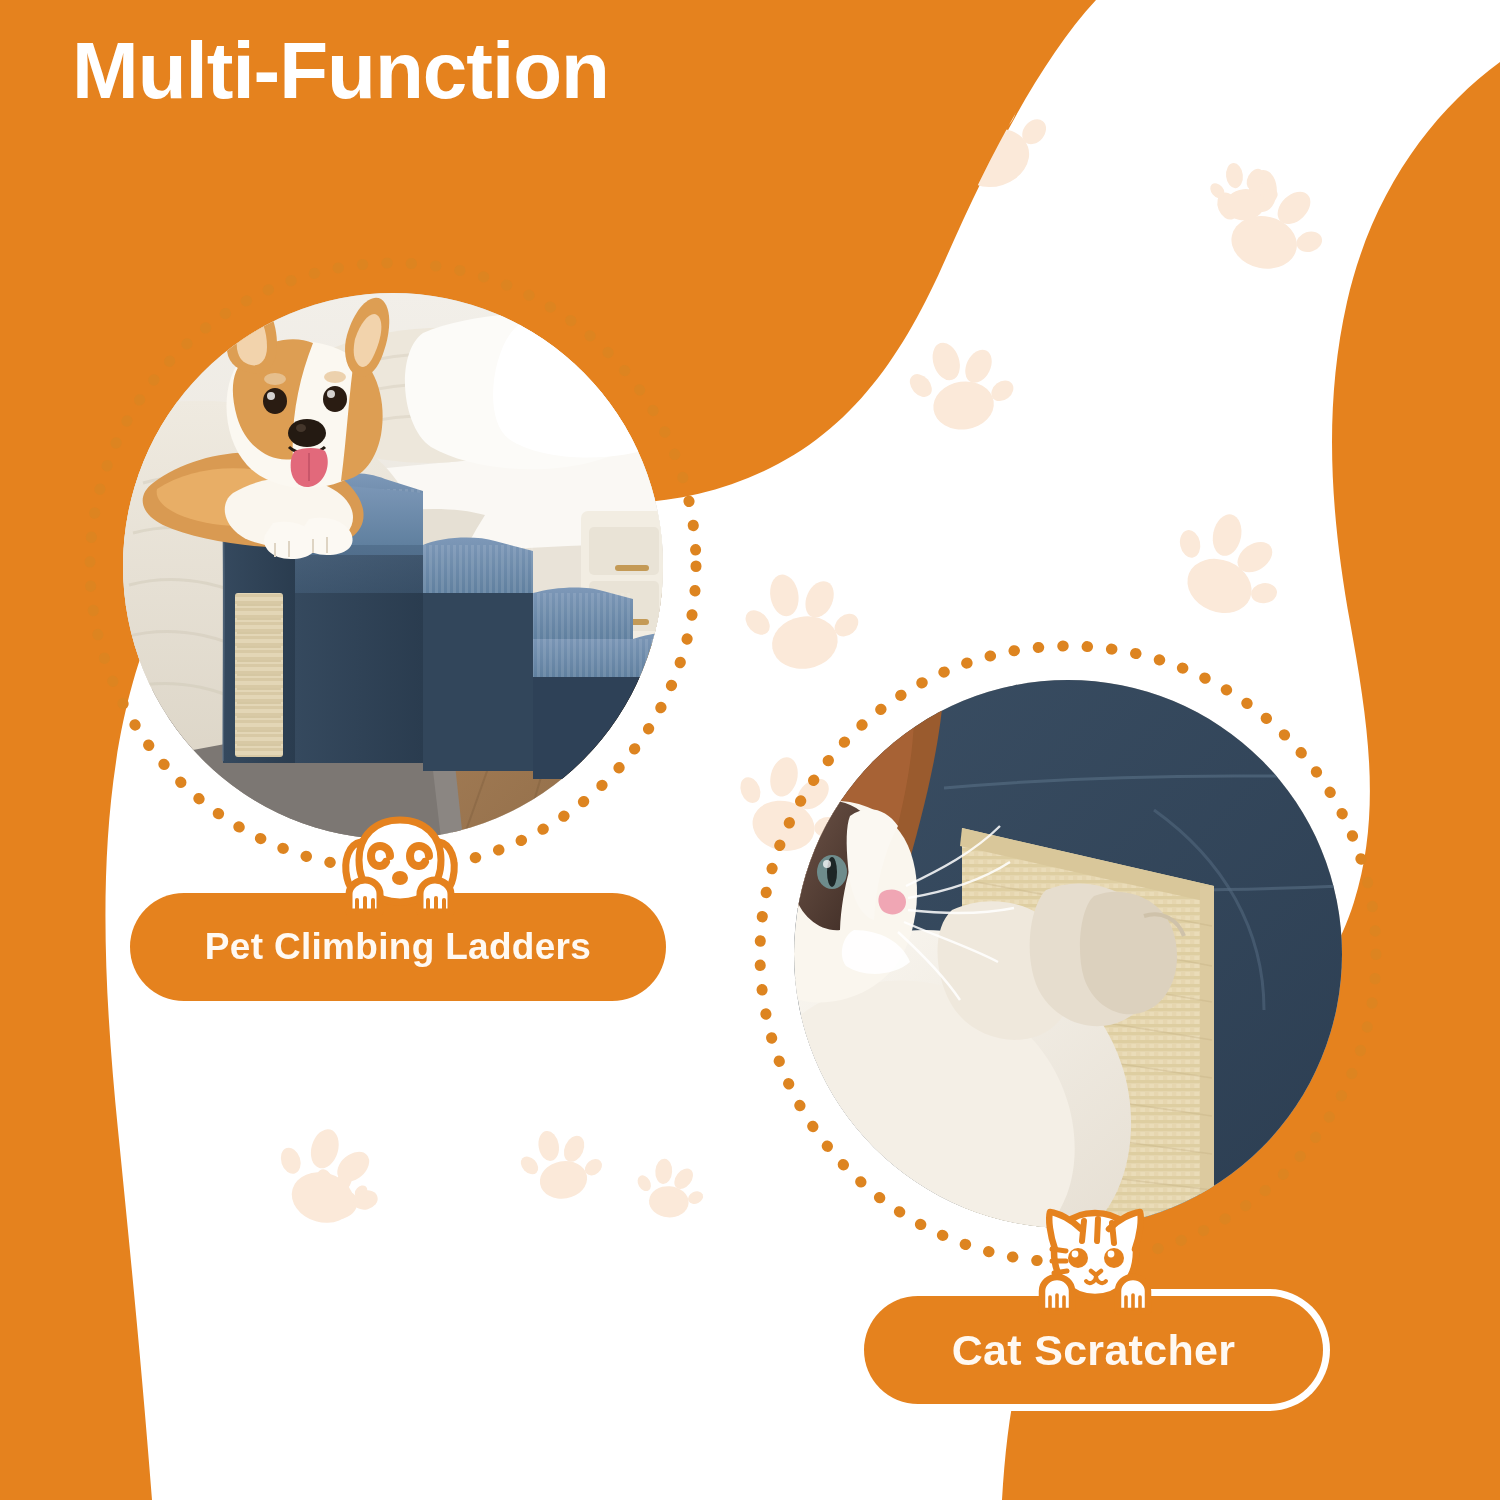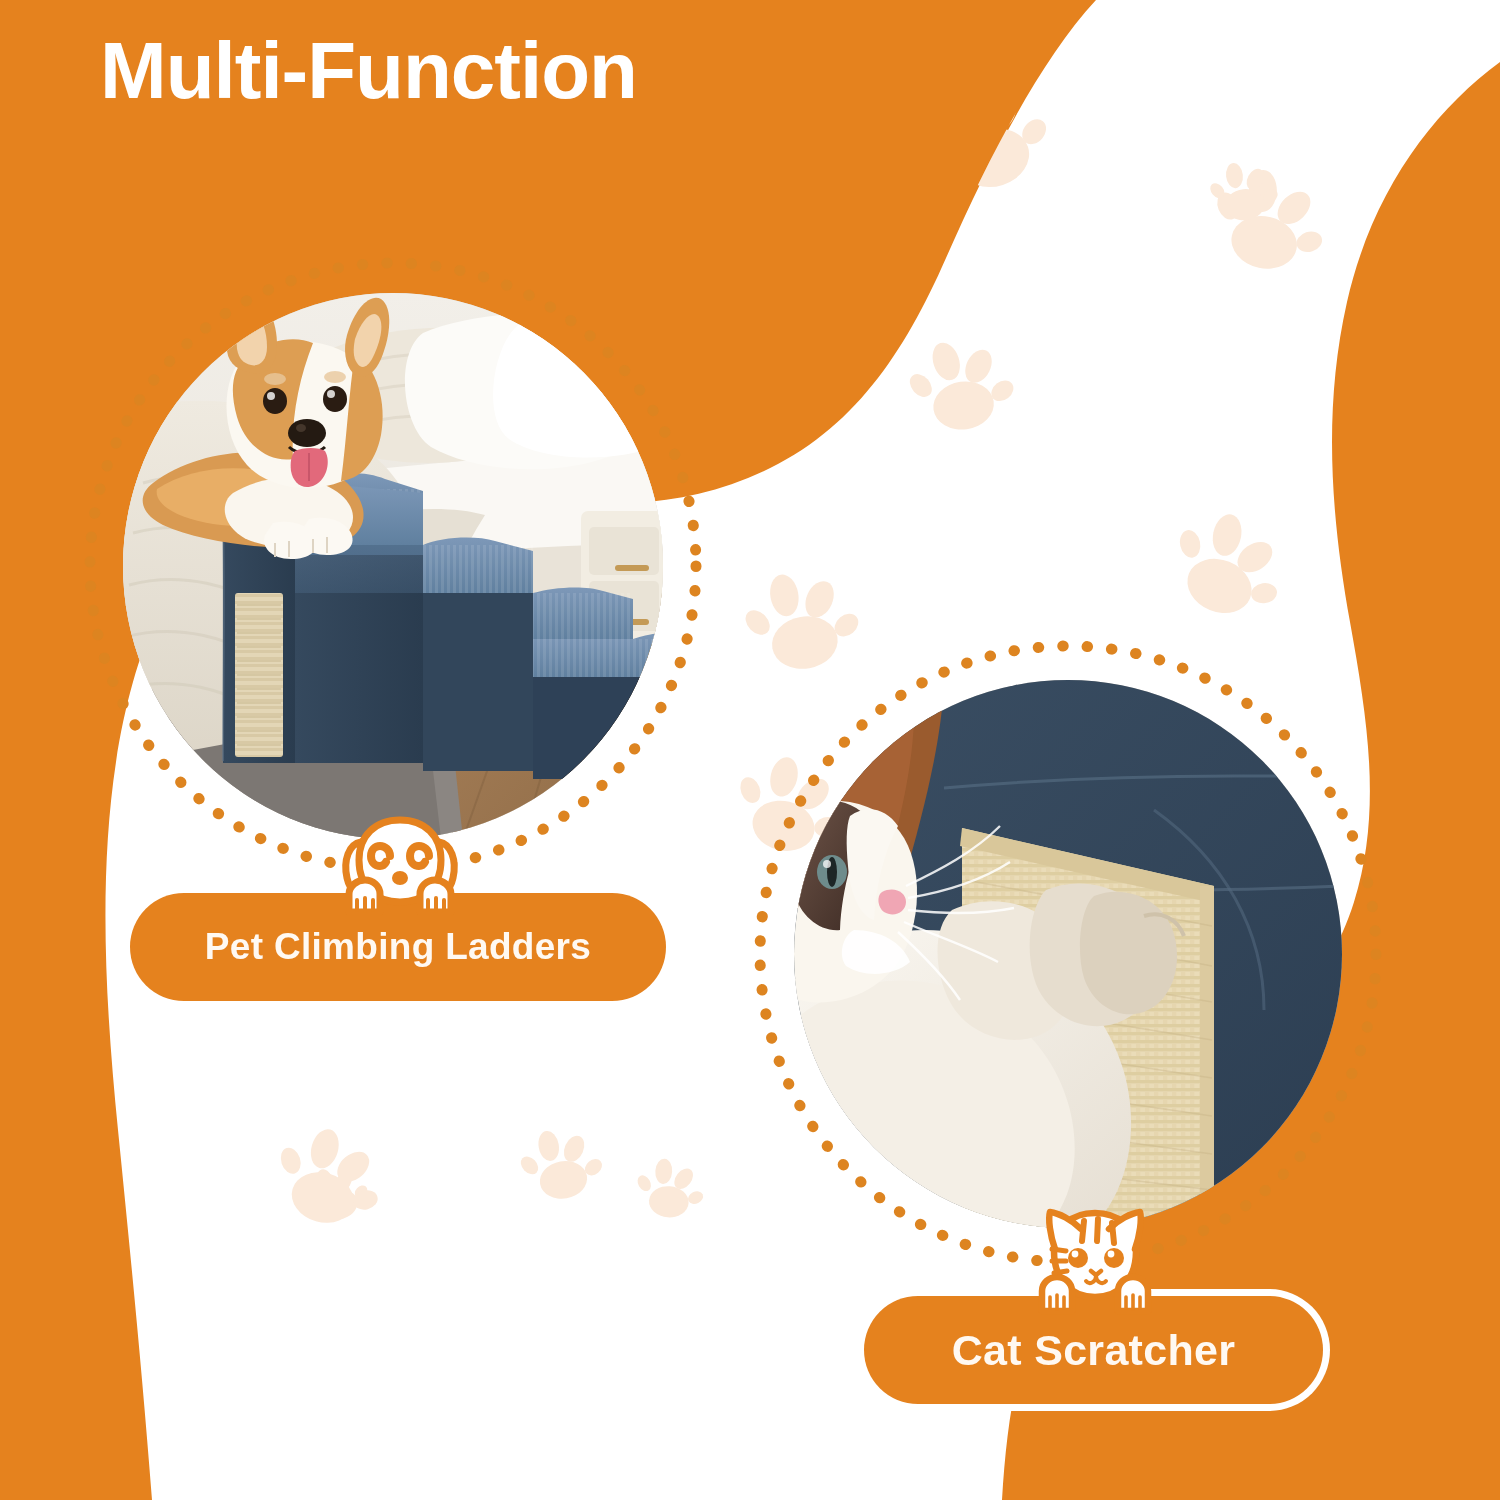--- a/index.html
+++ b/index.html
@@ -10,21 +10,21 @@
     position:relative;
     overflow:hidden;
   }
 
   
   #bg-layer { position:absolute; inset:0; width:1500px; height:1500px; }
 
   
   #title {
     position:absolute;
-    left:100px; top:28px;
+    left:72px; top:28px;
     font-size:80px;
     font-weight:bold;
     color:#FFFFFF;
     letter-spacing:-1px;
     line-height:1.08;
     white-space:nowrap;
     z-index:12;
   }
 
   

